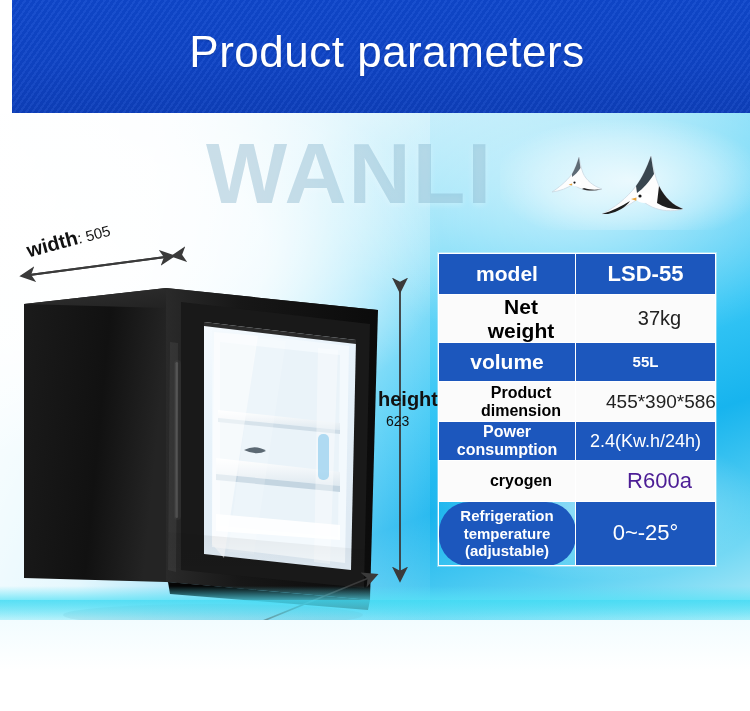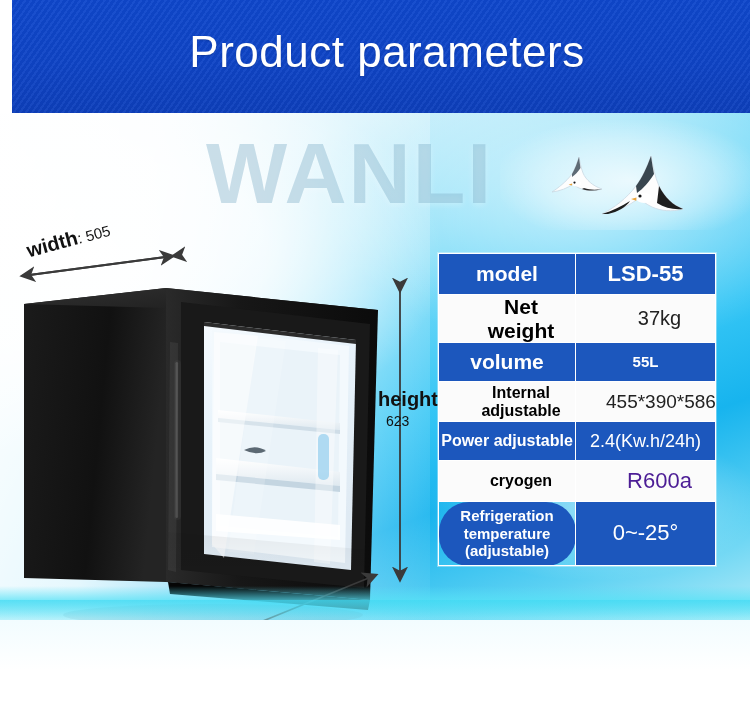--- a/index.html
+++ b/index.html
@@ -316,25 +316,25 @@
       </tr>
       <tr class="row-white r-netweight">
         <td class="k">Net weight</td>
         <td class="v">37kg</td>
       </tr>
       <tr class="row-blue r-volume">
         <td class="k">volume</td>
         <td class="v">55L</td>
       </tr>
       <tr class="row-white r-internal">
-        <td class="k">Internal adjustable</td>
+        <td class="k">Product dimension</td>
         <td class="v">455*390*586</td>
       </tr>
       <tr class="row-blue r-power">
-        <td class="k">Power adjustable</td>
+        <td class="k">Power consumption</td>
         <td class="v">2.4(Kw.h/24h)</td>
       </tr>
       <tr class="row-white r-cryogen">
         <td class="k">cryogen</td>
         <td class="v">R600a</td>
       </tr>
       <tr class="row-blue r-reftemp">
         <td class="k">
           <div>Refrigeration</div>
           <div>temperature</div>

